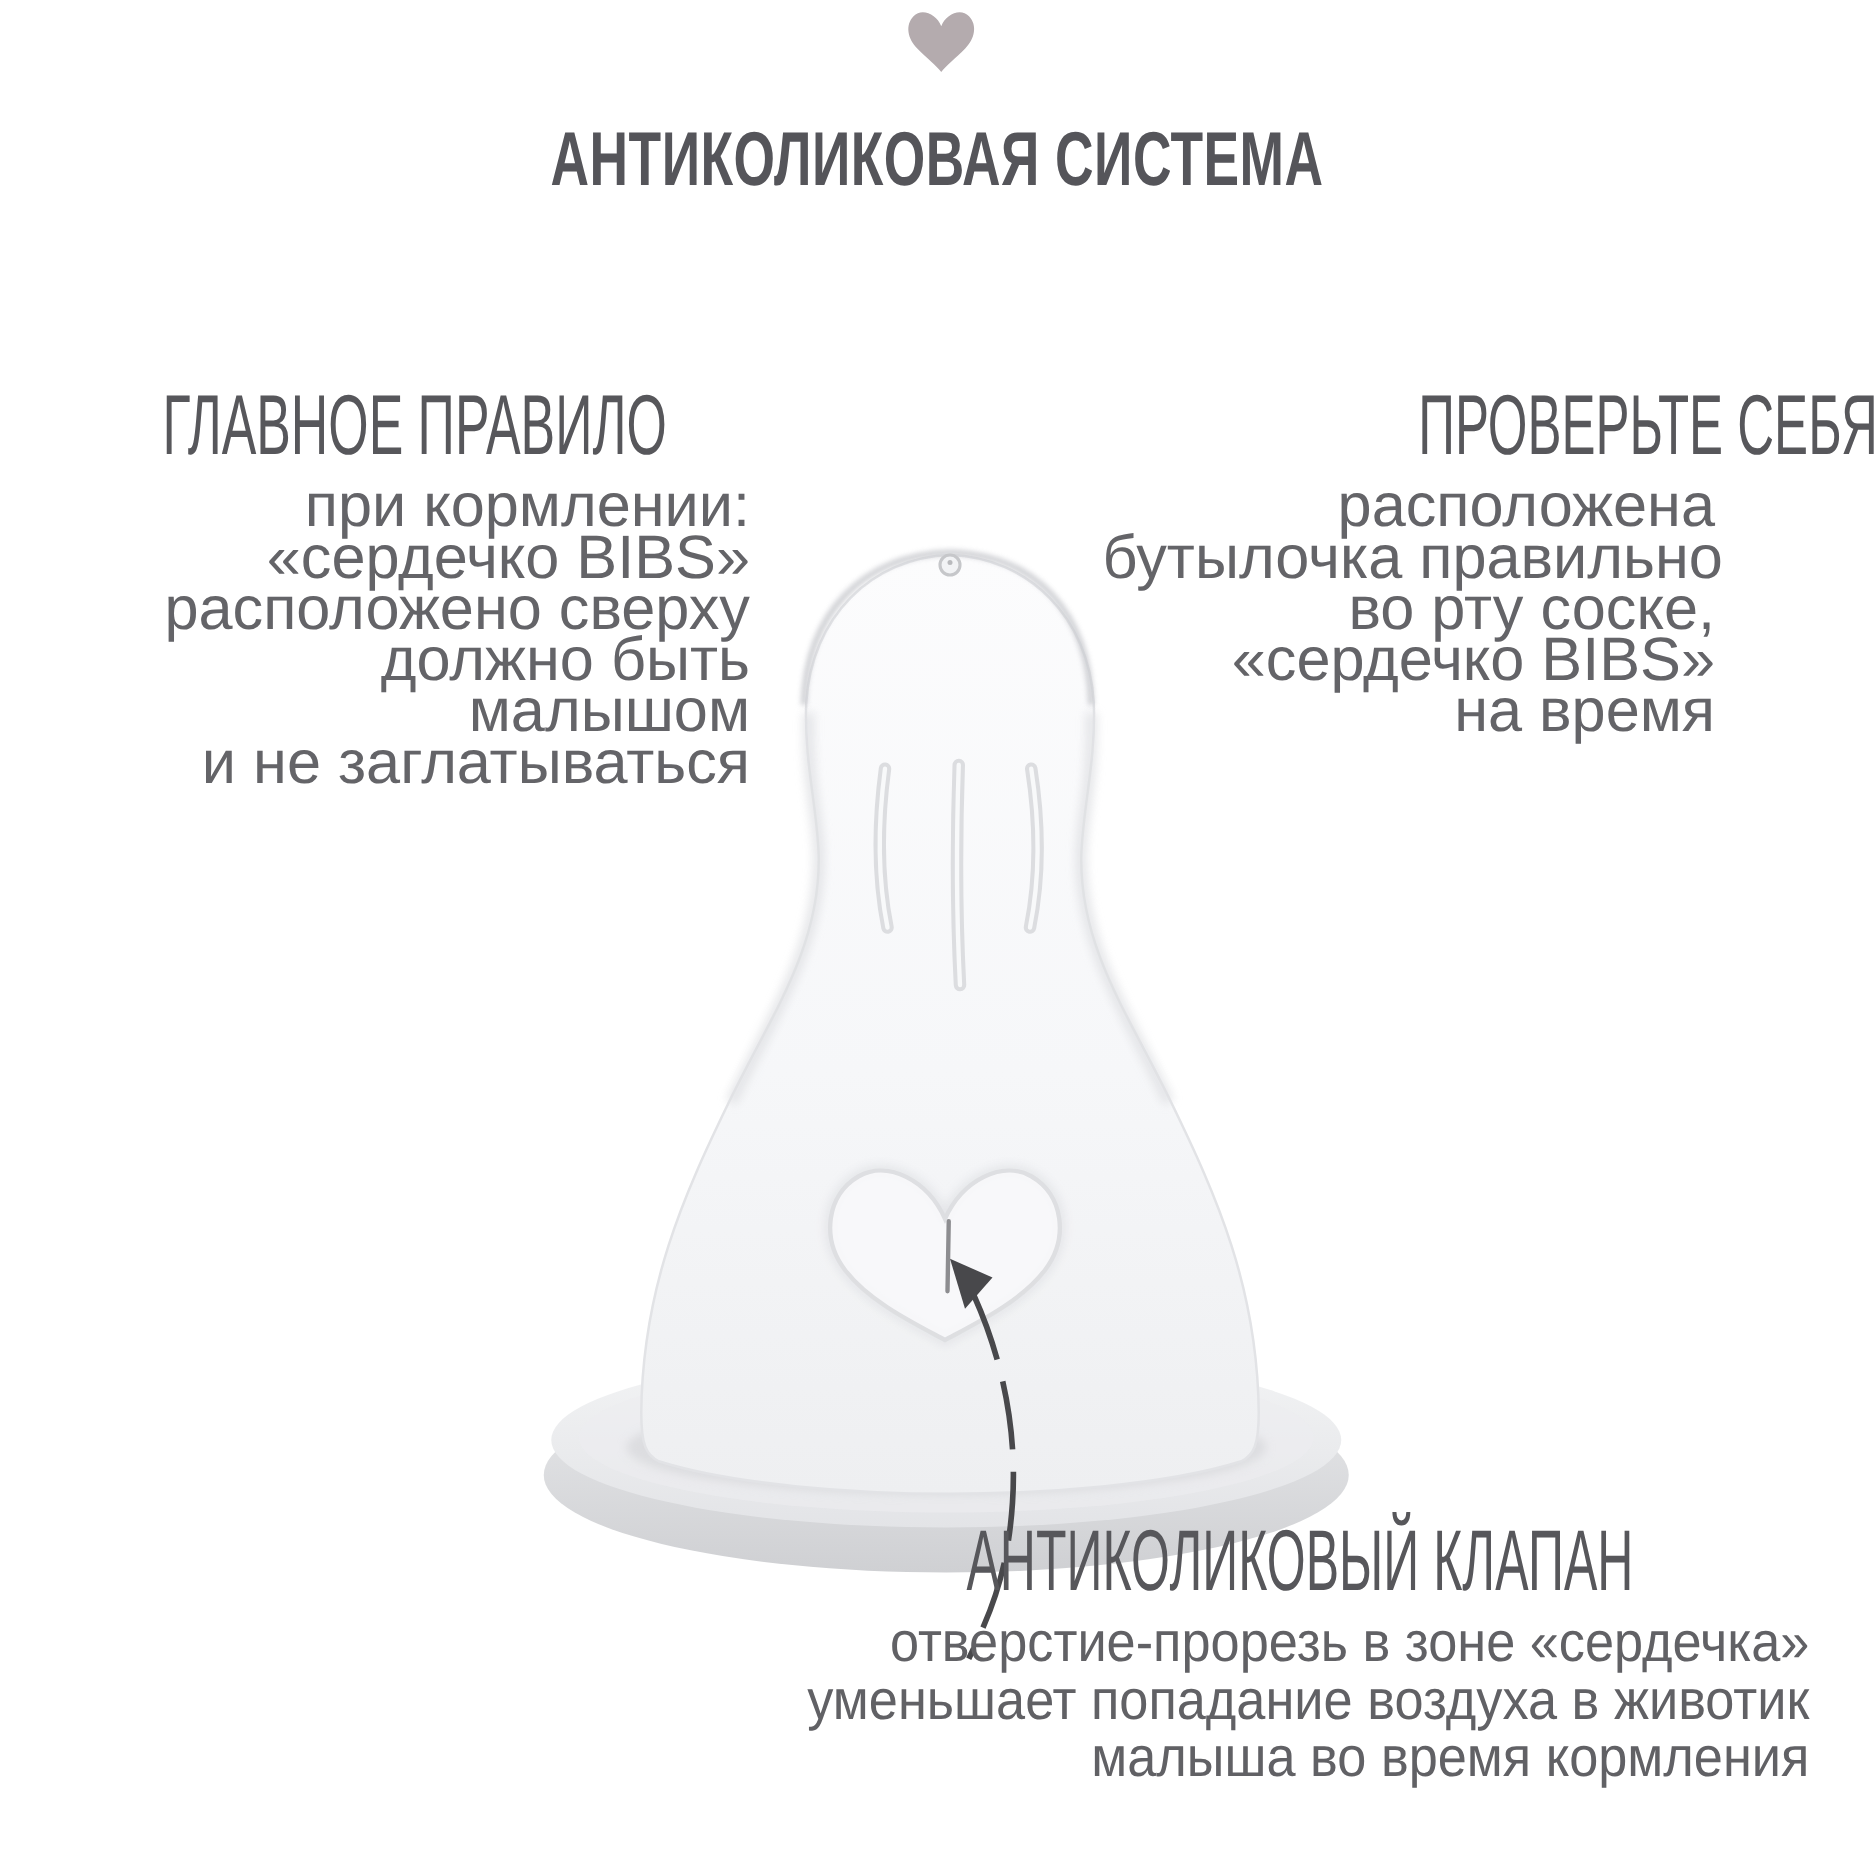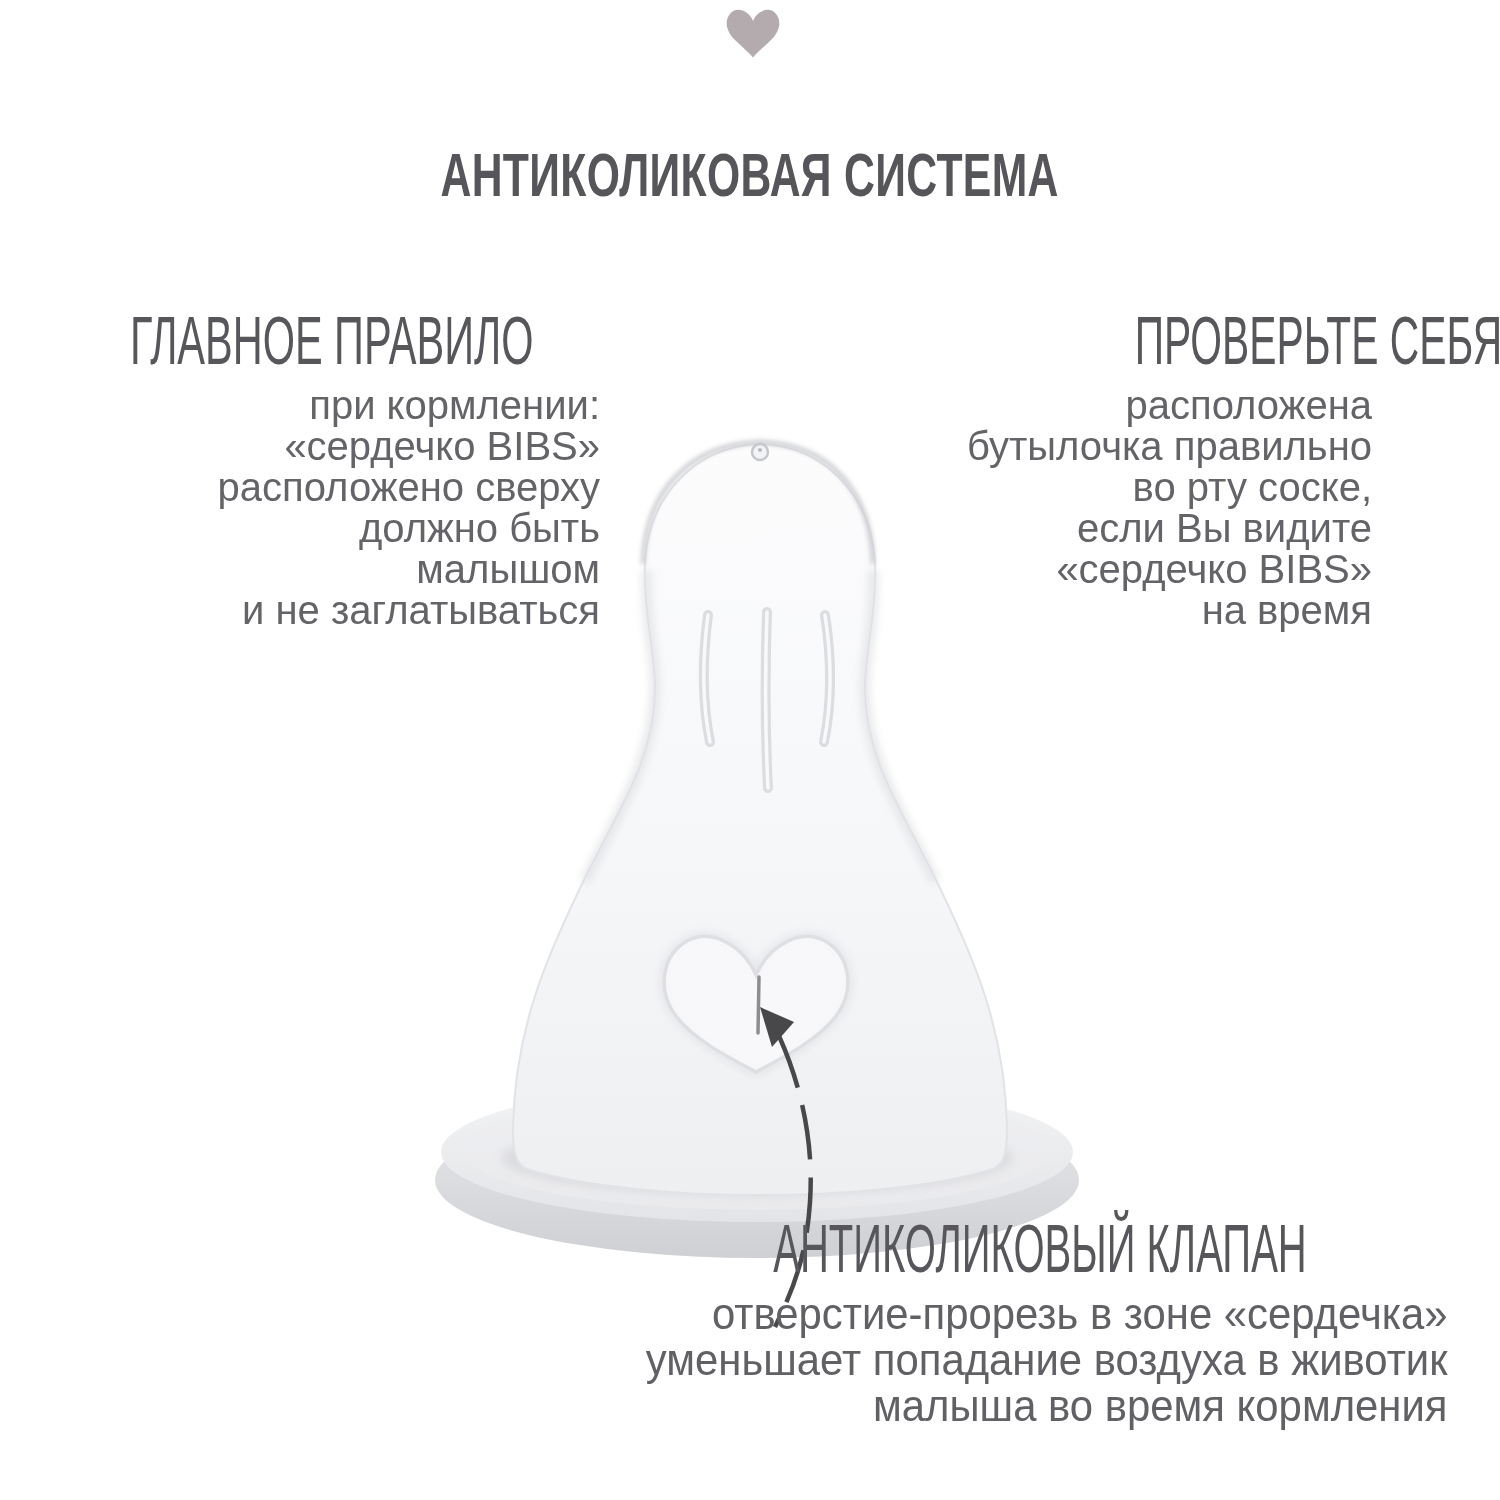--- a/index.html
+++ b/index.html
@@ -11,42 +11,42 @@
     font-family:"Liberation Sans","DejaVu Sans",sans-serif;
     color:#57575b;
   }
   
   .top-heart{
     position:absolute;left:724px;top:4px;width:58px;height:56px;
   }
   
   .title-wrap{
     position:absolute;left:0;right:0;top:97px;
-    text-align:center;white-space:nowrap;margin-top:48px;
+    text-align:center;white-space:nowrap;
   }
   .title-inner{
     display:inline-block;
     font-size:61px;font-weight:700;line-height:61px;
     letter-spacing:0.5px;color:#55555a;
     transform:scaleX(0.70);transform-origin:center;
   }
   .cond-heading{
     display:inline-block;white-space:nowrap;
     font-size:68px;font-weight:400;line-height:68px;
     color:#57575b;
   }
   
   .col-left{position:absolute;left:130px;top:306px;width:470px;text-align:right;}
   .col-left .cond-heading{transform:scaleX(0.61);transform-origin:left center;}
   
   .col-right{position:absolute;right:128px;top:306px;width:490px;text-align:right;}
   .col-right .cond-heading{transform:scaleX(0.60);transform-origin:right center;}
   .body-text{
     margin-top:11px;
-    font-size:40px;line-height:41px;
+    font-size:49px;line-height:41px;
     color:#646468;letter-spacing:0px;
   }
   .body-text div{white-space:nowrap;}
   
   .bottom-block{position:absolute;left:0;right:0;top:1214px;text-align:right;}
   .bottom-block .cond-heading{
     font-size:69px;line-height:69px;
     transform:scaleX(0.58);transform-origin:center;
   }
   .bottom-body{
@@ -82,21 +82,20 @@
       <div>и не заглатываться</div>
     </div>
   </div>
 
   <div class="col-right">
     <span class="cond-heading">ПРОВЕРЬТЕ СЕБЯ:</span>
     <div class="body-text">
       <div>расположена</div>
       <div>бутылочка правильно</div>
       <div>во рту соске,</div>
-      <div>если Вы видите</div>
       <div>«сердечко BIBS»</div>
       <div>на время</div>
     </div>
   </div>
 
   <svg class="figure" viewBox="0 0 760 910" aria-hidden="true">
     <defs>
       <linearGradient id="gBody" x1="0" y1="0" x2="0" y2="1">
         <stop offset="0" stop-color="#fcfcfd"></stop>
         <stop offset="0.55" stop-color="#f6f7f9"></stop>

